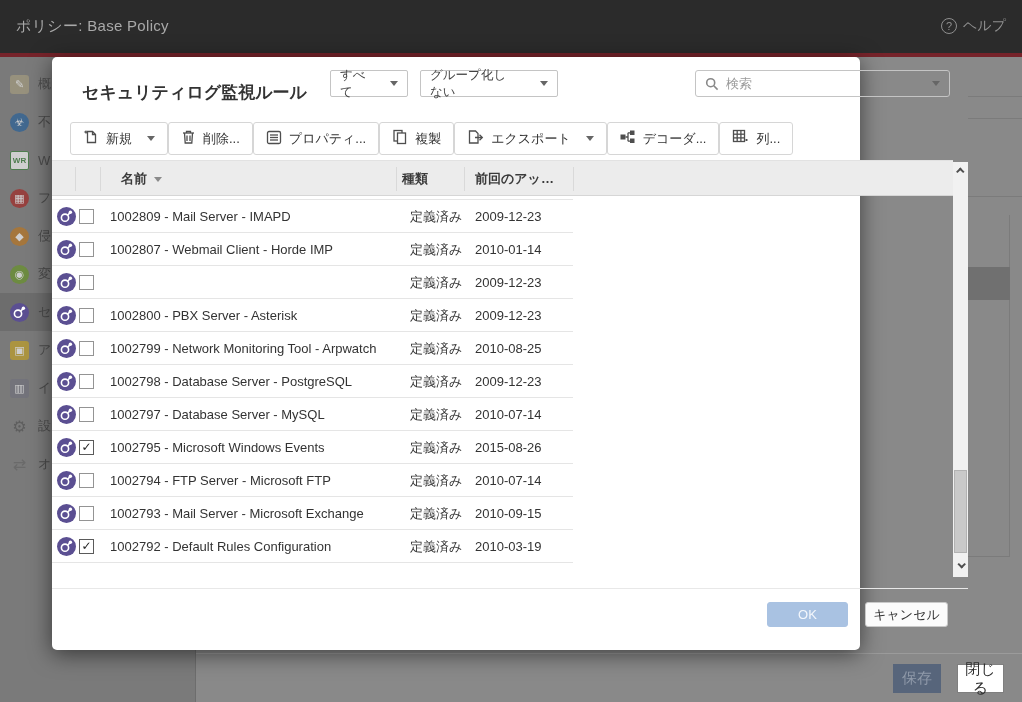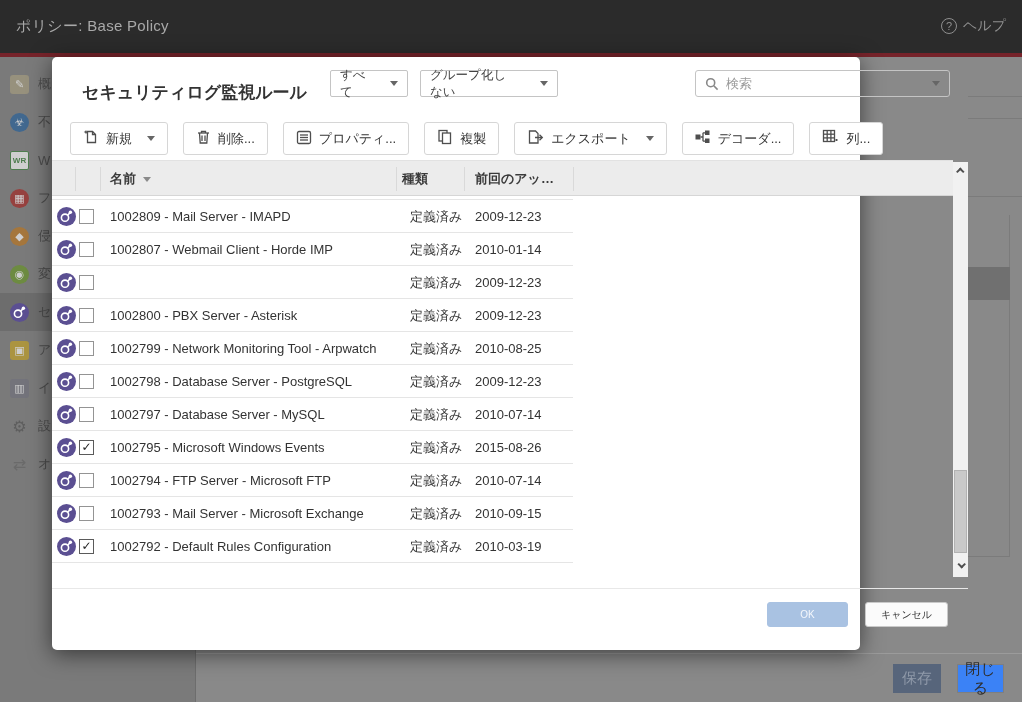--- a/index.html
+++ b/index.html
@@ -23,48 +23,48 @@
   .sb-icon.square { border-radius:3px; }
   .sb-icon.wr { background:#cfcfcf; border:1.5px solid #4e7d4e; color:#4e7d4e; font-size:8px; font-weight:bold; border-radius:2px; }
   .sb-icon.bare { font-size:16px; color:#555; }
   .sb-label { font-size:13px; color:#4c4c4c; white-space:nowrap; }
   .bg-main-lines { position:absolute; z-index:1; background:#7b7b7b; }
   .bg-band { position:absolute; left:968px; top:267px; width:42px; height:33px; background:#707070; z-index:1; }
   .bg-footer-line { position:absolute; left:195px; top:653px; width:827px; height:1px; background:#9b9b9b; z-index:1; }
   .bg-sb-divider { position:absolute; left:195px; top:650px; width:1px; height:52px; background:#6d6d6d; z-index:1; }
   .bg-btn { position:absolute; z-index:2; border-radius:0; font-size:15px; display:flex; align-items:center; justify-content:center; cursor:pointer;text-align:center; }
   .bg-save { left:893px; top:664px; width:48px; height:29px; background:#57657b; color:#8f99a9; }
-  .bg-close { left:957px; top:664px; width:47px; height:29px; background:#3b82f6; border:1px solid #7f7f7f; color:#2e2e2e; }
+  .bg-close { left:957px; top:664px; width:47px; height:29px; background:#ffffff; border:1px solid #7f7f7f; color:#2e2e2e; }
 
   
   .modal { position:absolute; left:52px; top:57px; width:808px; height:593px; background:#fff; border-radius:5px;
            box-shadow:0 4px 22px rgba(0,0,0,.55); z-index:10; }
   .m-title { position:absolute; left:30px; top:24px; font-size:17px; font-weight:bold; color:#333; }
   .dropdown { position:absolute; top:13px; height:27px; border:1px solid #c4c4c4; border-radius:2px; background:#fff;
               display:flex; align-items:center; justify-content:space-between; padding:0 9px; font-size:12.5px; color:#444; cursor:pointer;gap:15px; }
   .dd-filter { left:278px; width:78px; }
   .dd-group { left:368px; width:138px; }
   .caret-down { width:0; height:0; border-left:4px solid transparent; border-right:4px solid transparent; border-top:5px solid #666; margin-left:8px; }
   .searchbox { position:absolute; left:643px; top:13px; width:255px; height:27px; border:1px solid #c4c4c4; border-radius:3px;
                display:flex; align-items:center; padding:0 9px; gap:7px; }
   .searchbox input { border:none; outline:none; flex:1; font-size:13px; color:#333; font-family:inherit; background:transparent; }
   .searchbox input::placeholder { color:#999; }
 
   
   .toolbar { position:absolute; left:18px; top:65px; height:33px; display:flex; align-items:center; }
   .tb-btn { height:33px; display:flex; align-items:center; gap:7px; padding:0 12px; background:#fff; border:1px solid #d6d6d6;
             border-radius:3px; font-size:13px; color:#333; cursor:pointer; white-space:nowrap; }
-  .tb-btn + .tb-btn { margin-left:15px; }
+  .tb-btn + .tb-btn { }
   .tb-btn svg { flex:0 0 auto; }
 
   
   .thead { position:absolute; left:0; top:103px; width:901px; height:36px; background:#ececec; border-top:1px solid #e2e2e2;
            border-bottom:1px solid #d6d6d6; }
   .th { position:absolute; top:0; height:36px; line-height:36px; font-size:13px; font-weight:bold; color:#3a3a3a; }
-  .th-name { left:58px;text-align:right; } .th-type { left:350px; } .th-date { left:423px; }
+  .th-name { left:69px;text-align:right; } .th-type { left:350px; } .th-date { left:423px; }
   .th-div { position:absolute; top:6px; height:24px; width:1px; background:#d9d9d9; }
   .sort-caret { display:inline-block; width:0; height:0; border-left:4px solid transparent; border-right:4px solid transparent;
                 border-top:5px solid #8a8a8a; margin-left:7px; vertical-align:middle; }
   .tbody { position:absolute; left:0; top:139px; width:901px; height:381px; overflow:hidden; }
   .row-sliver { height:4px; position:relative; }
   .row-sliver::after, .trow::after { content:""; position:absolute; left:0; bottom:0; width:521px; height:1px; background:#e5e5e5; }
   .trow { position:relative; height:33px; cursor:pointer; }
   .rule-icon { position:absolute; left:5px; top:7px; width:19px; height:19px; }
   .chk { position:absolute; left:27px; top:9px; width:15px; height:15px; border:1px solid #949494; background:#fff;
          font-size:12px; line-height:13px; text-align:center; color:#1c1c1c; cursor:pointer; }
@@ -76,21 +76,21 @@
   .vscroll { position:absolute; left:901px; top:105px; width:15px; height:415px; background:#f1f1f1; }
   .vs-arrow { position:absolute; left:0; width:15px; height:18px; display:flex; align-items:center; justify-content:center; cursor:pointer; }
   .vs-up { top:0; } .vs-down { bottom:0; height:24px; }
   .chev { width:6px; height:6px; border-left:2px solid #4f4f4f; border-top:2px solid #4f4f4f; }
   .chev-up { transform:rotate(45deg) translateY(1px); }
   .chev-down { transform:rotate(225deg) translateY(1px); }
   .vs-thumb { position:absolute; left:1px; top:308px; width:13px; height:83px; background:#c9c9c9; border:1px solid #b2b2b2; cursor:pointer; }
 
   
   .m-sep { position:absolute; left:0; top:531px; width:916px; height:1px; background:#e8e8e8; }
-  .m-btn { position:absolute; top:545px; height:25px; border-radius:3px; font-size:10px; display:flex; align-items:center; justify-content:center; cursor:pointer; }
+  .m-btn { position:absolute; top:545px; height:25px; border-radius:3px; font-size:13px; display:flex; align-items:center; justify-content:center; cursor:pointer; }
   .btn-ok { left:715px; width:81px; background:#a9c2e2; color:#f4f7fc; border:1px solid #a9c2e2; }
   .btn-cancel { left:813px; width:83px; background:#fbfbfb; border:1px solid #c9c9c9; color:#333; }
 </style>
 </head>
 <body>
 
 <div class="topbar">
   <span class="topbar-title">ポリシー: Base Policy</span>
   <span class="help">
     <span class="help-q">?</span>

